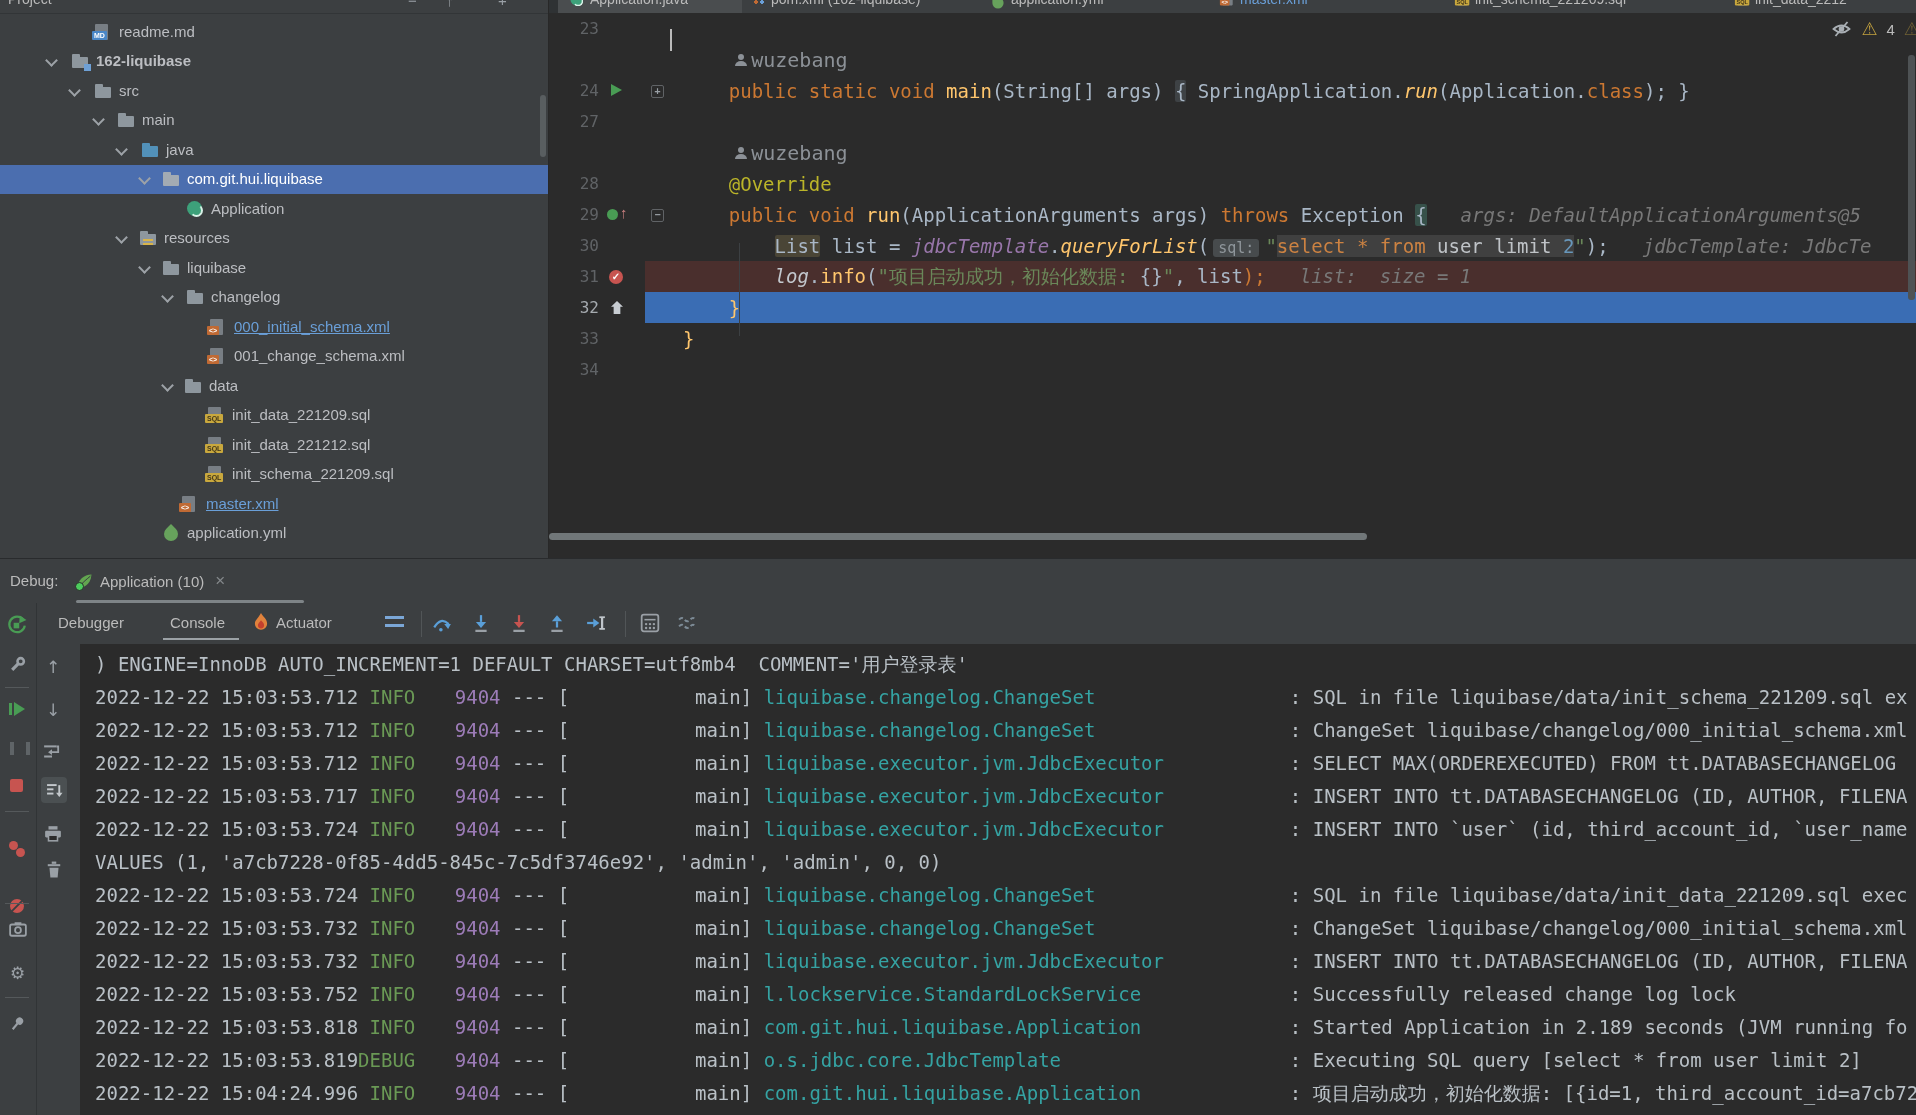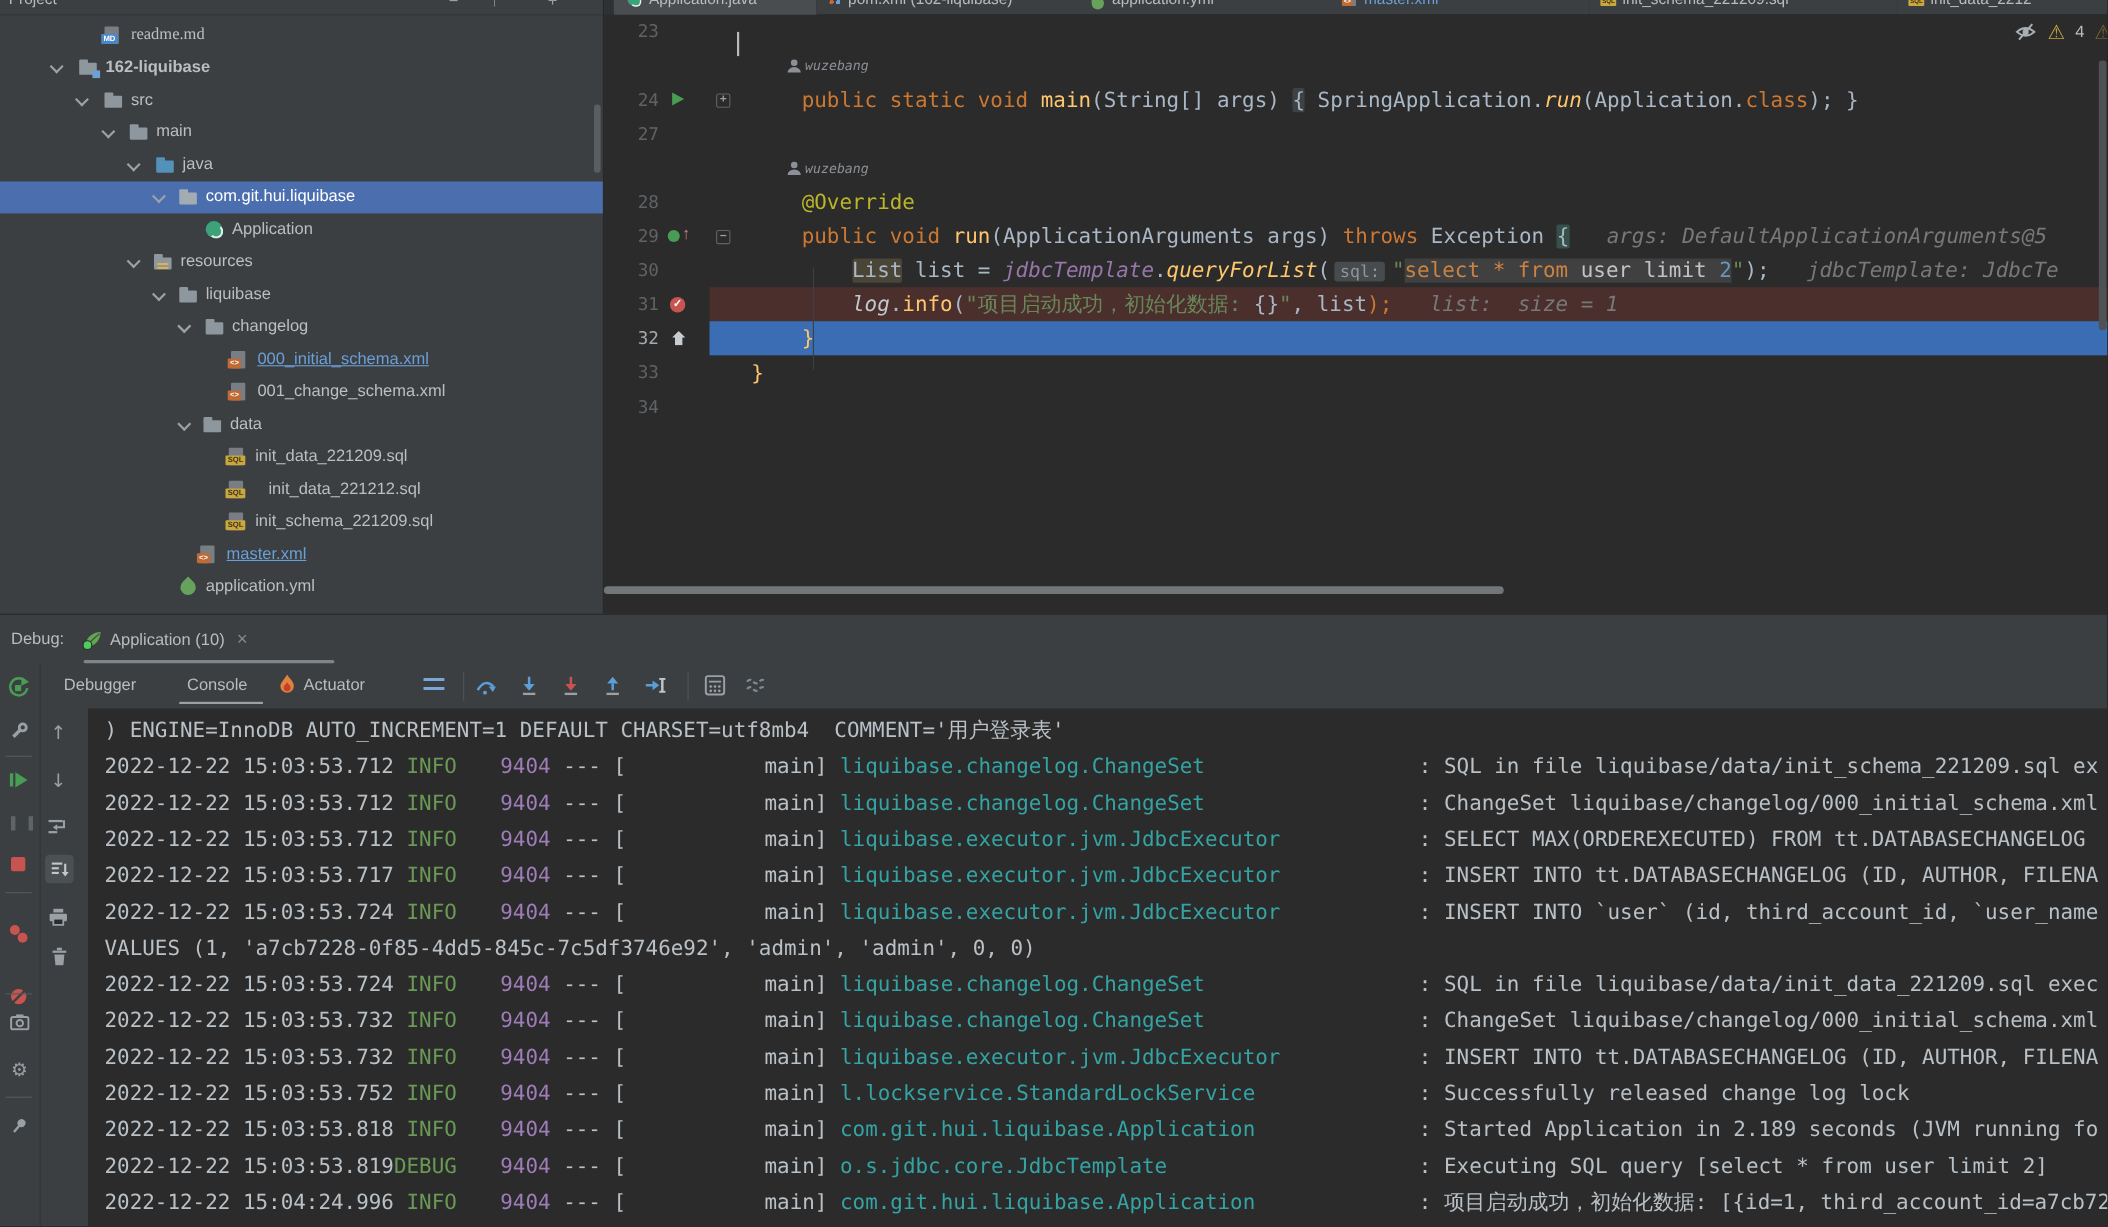--- a/index.html
+++ b/index.html
@@ -68,21 +68,21 @@
   .fld{color:#9876aa;font-style:italic;}
   .fldl{color:#c3c8ce;font-style:italic;}
   .hint{color:#787878;font-style:italic;margin-left:34px;}
   .chipb{background:#3e4245;border-radius:2px;}
   .chipb2{background:#37514a;border-radius:2px;}
   .chipid{background:#4a4536;border-radius:2px;}
   .pchip{display:inline-block;background:#474b4d;color:#8f969b;font-size:15px;border-radius:3px;padding:0 5px;margin:0 6px 0 4px;}
   .inj{background:#404040;}
   .injkw{color:#cc8242;}
   .injpl{color:#bfc3c7;}
-  .author{color:#8c9197;font-size:12px;display:flex;align-items:center;gap:3px;font-style:italic;}
+  .author{color:#8c9197;font-size:20px;display:flex;align-items:center;gap:3px;}
   .fold-box{position:absolute;left:6px;top:10px;width:11px;height:11px;border:1px solid #606366;border-radius:2px;
             color:#9aa0a6;font:bold 10px "DejaVu Sans Mono",monospace;line-height:10px;text-align:center;background:#2b2b2b;cursor:pointer;}
   .run-arrow{position:absolute;left:12px;top:9px;width:0;height:0;border-left:11px solid #499c54;border-top:6.5px solid transparent;border-bottom:6.5px solid transparent;cursor:pointer;}
   .ov-dot{position:absolute;left:8px;top:10px;width:11px;height:11px;border-radius:50%;background:#499c54;cursor:pointer;}
   .ov-arrow{position:absolute;left:21px;top:5px;color:#c97f7f;font-size:15px;cursor:pointer;}
   .bp-dot{position:absolute;left:10px;top:9px;width:14px;height:14px;border-radius:50%;background:#c75450;color:#fff;
           font:bold 10px "Liberation Sans",sans-serif;text-align:center;line-height:14px;cursor:pointer;}
   .exec-mark{position:absolute;left:12px;top:9px;width:12px;height:13px;background:#c8cdd2;
              clip-path:polygon(50% 0,100% 45%,78% 45%,78% 100%,22% 100%,22% 45%,0 45%);}
   .indent-guide{position:absolute;left:190px;top:230px;width:1px;height:93px;background:#3c4043;}
@@ -143,21 +143,21 @@
   <div id="project">
     <div id="proj-header">
       <span id="proj-title">Project</span>
       <span class="ph-ico" style="left:408px;">−</span>
       <span class="ph-ico" style="left:446px;">↑</span>
       <span class="ph-ico" style="left:498px;">+</span>
     </div>
 
     <div class="trow" style="top:18px;">
       <span class="tico file md" style="left:95px;"></span>
-      <span class="tlabel" style="left:119px;font-family:Liberation Serif, serif;">readme.md</span>
+      <span class="tlabel" style="left:119px;">readme.md</span>
     </div>
     <div class="trow" style="top:47px;">
       <span class="chev" style="left:47px;"></span>
       <span class="tico fold" style="left:72px;">
           <span class="badge-root"></span>
         </span>
       <span class="tlabel" style="left:96px;font-weight:bold;">162-liquibase</span>
     </div>
     <div class="trow" style="top:77px;">
       <span class="chev" style="left:70px;"></span>
@@ -212,21 +212,21 @@
       <span class="chev" style="left:163px;"></span>
       <span class="tico fold" style="left:185px;"></span>
       <span class="tlabel" style="left:209px;">data</span>
     </div>
     <div class="trow" style="top:401px;">
       <span class="tico file sql" style="left:208px;"></span>
       <span class="tlabel" style="left:232px;">init_data_221209.sql</span>
     </div>
     <div class="trow" style="top:431px;">
       <span class="tico file sql" style="left:208px;"></span>
-      <span class="tlabel" style="left:244px;text-align:center;">init_data_221212.sql</span>
+      <span class="tlabel" style="left:232px;text-align:center;">init_data_221212.sql</span>
     </div>
     <div class="trow" style="top:460px;">
       <span class="tico file sql" style="left:208px;"></span>
       <span class="tlabel" style="left:232px;">init_schema_221209.sql</span>
     </div>
     <div class="trow" style="top:490px;">
       <span class="tico file xml" style="left:182px;"></span>
       <span class="tlabel blue" style="left:206px;">master.xml</span>
     </div>
     <div class="trow" style="top:519px;">

